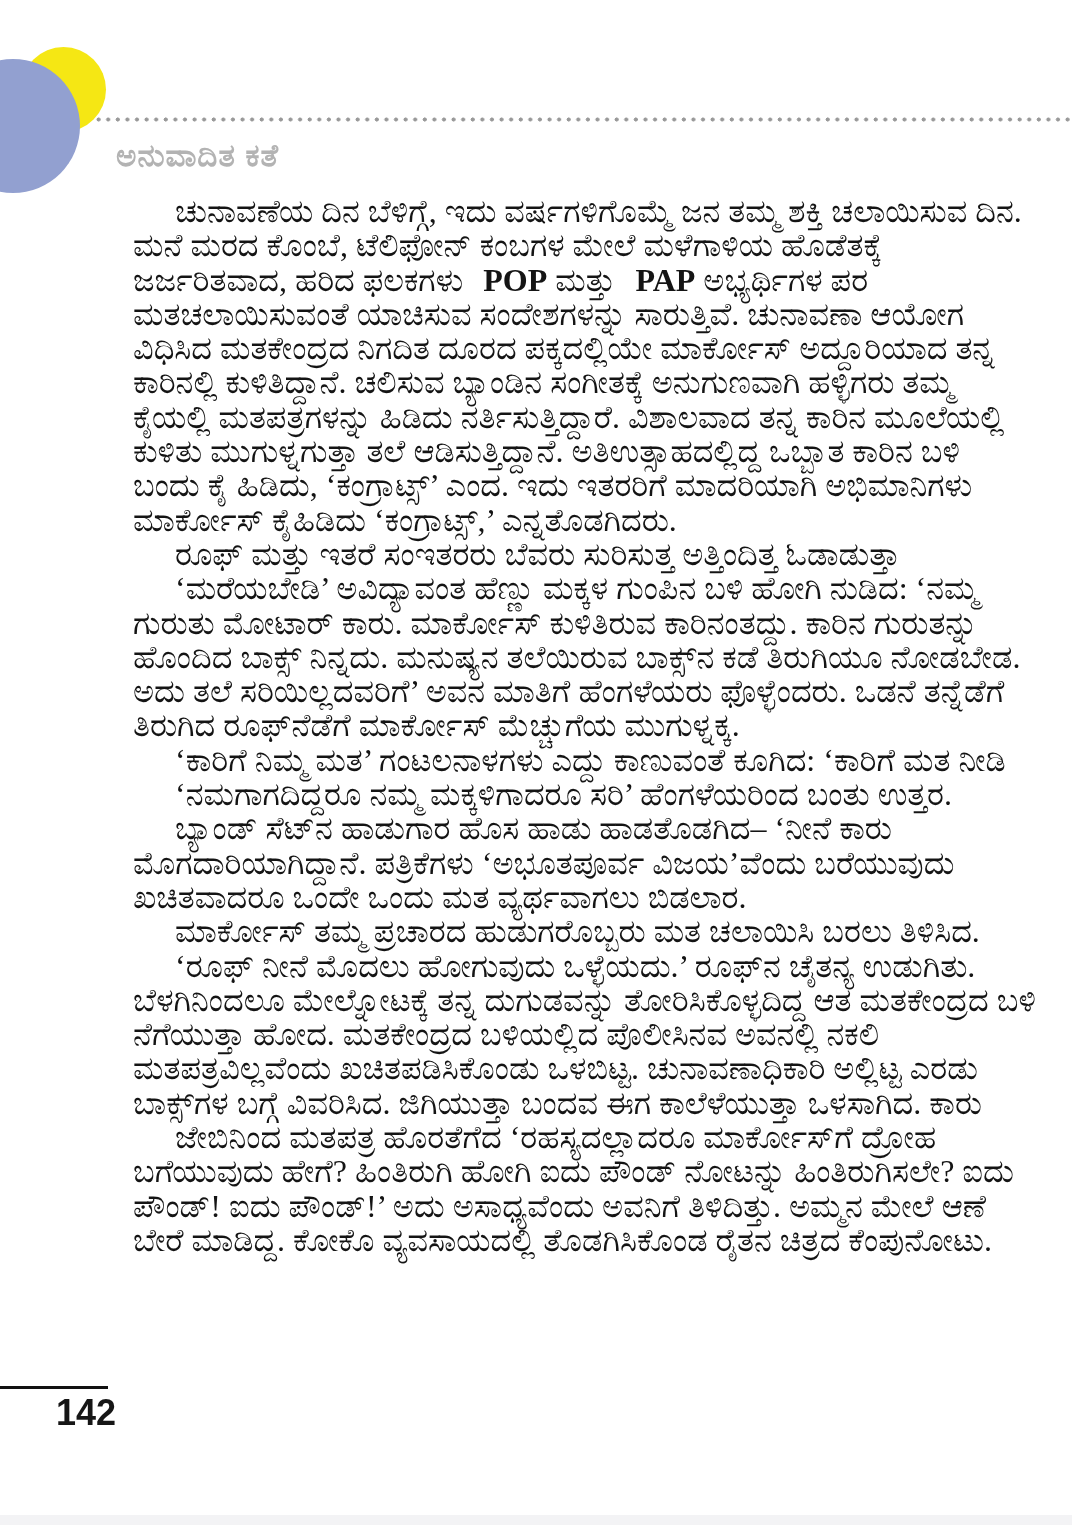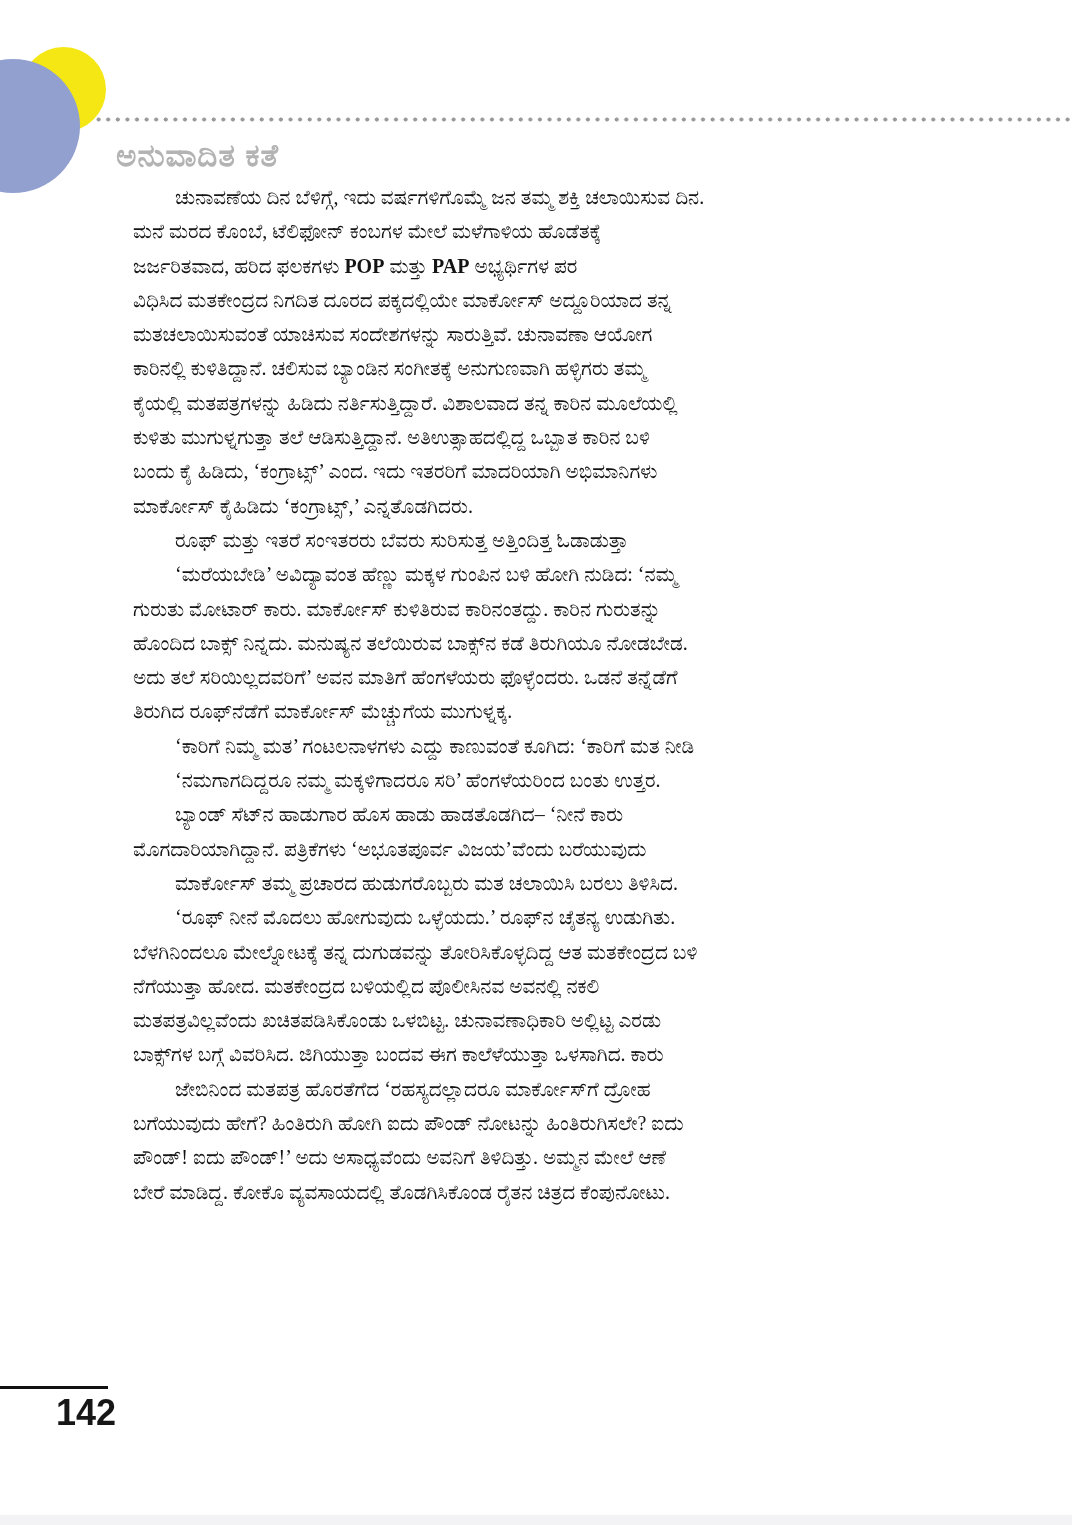--- a/index.html
+++ b/index.html
@@ -54,36 +54,37 @@
     z-index: 3;
     font-size: 31px;
     font-weight: bold;
     color: #b3b3b3;
     letter-spacing: 1px;
     font-family: "Liberation Sans", "DejaVu Sans", sans-serif;
   }
   .story {
     position: absolute;
     left: 133px;
-    top: 180px;
+    top: 194px;
     width: 815px;
     color: #141414;
-    font-size: 20px;
+    font-size: 32px;
   }
   .line {
     height: 34.3px;
     line-height: 34.3px;
     white-space: nowrap;
   }
   .line.indent {
     padding-left: 42px;
   }
   .bold-latin {
     font-weight: bold;
     font-family: "Liberation Serif", serif;
+    margin-left: 12px;
   }
   .footer-rule {
     position: absolute;
     left: 0;
     top: 1386px;
     width: 108px;
     height: 3px;
     background: #111111;
   }
   .page-num {
@@ -109,37 +110,38 @@
 
 <div class="page">
   <div class="dotted"></div>
   <div class="circle yellow"></div>
   <div class="circle blue"></div>
   <h1 class="title">ಅನುವಾದಿತ ಕತೆ</h1>
   <div class="story">
       <div class="line indent"><span>ಚುನಾವಣೆಯ ದಿನ ಬೆಳಿಗ್ಗೆ, ಇದು ವರ್ಷಗಳಿಗೊಮ್ಮೆ ಜನ ತಮ್ಮ ಶಕ್ತಿ ಚಲಾಯಿಸುವ ದಿನ.</span></div>
       <div class="line"><span>ಮನೆ ಮರದ ಕೊಂಬೆ, ಟೆಲಿಫೋನ್ ಕಂಬಗಳ ಮೇಲೆ ಮಳೆಗಾಳಿಯ ಹೊಡೆತಕ್ಕೆ</span></div>
       <div class="line"><span>ಜರ್ಜರಿತವಾದ, ಹರಿದ ಫಲಕಗಳು </span><span class="bold-latin">POP</span><span> ಮತ್ತು </span><span class="bold-latin">PAP</span><span> ಅಭ್ಯರ್ಥಿಗಳ ಪರ</span></div>
+      <div class="line"><span>ಮತಚಲಾಯಿಸುವಂತೆ ಯಾಚಿಸುವ ಸಂದೇಶಗಳನ್ನು ಸಾರುತ್ತಿವೆ. ಚುನಾವಣಾ ಆಯೋಗ</span></div>
       <div class="line"><span>ವಿಧಿಸಿದ ಮತಕೇಂದ್ರದ ನಿಗದಿತ ದೂರದ ಪಕ್ಕದಲ್ಲಿಯೇ ಮಾರ್ಕೋಸ್ ಅದ್ದೂರಿಯಾದ ತನ್ನ</span></div>
-      <div class="line"><span>ಮತಚಲಾಯಿಸುವಂತೆ ಯಾಚಿಸುವ ಸಂದೇಶಗಳನ್ನು ಸಾರುತ್ತಿವೆ. ಚುನಾವಣಾ ಆಯೋಗ</span></div>
       <div class="line"><span>ಕಾರಿನಲ್ಲಿ ಕುಳಿತಿದ್ದಾನೆ. ಚಲಿಸುವ ಬ್ಯಾಂಡಿನ ಸಂಗೀತಕ್ಕೆ ಅನುಗುಣವಾಗಿ ಹಳ್ಳಿಗರು ತಮ್ಮ</span></div>
       <div class="line"><span>ಕೈಯಲ್ಲಿ ಮತಪತ್ರಗಳನ್ನು ಹಿಡಿದು ನರ್ತಿಸುತ್ತಿದ್ದಾರೆ. ವಿಶಾಲವಾದ ತನ್ನ ಕಾರಿನ ಮೂಲೆಯಲ್ಲಿ</span></div>
       <div class="line"><span>ಕುಳಿತು ಮುಗುಳ್ನಗುತ್ತಾ ತಲೆ ಆಡಿಸುತ್ತಿದ್ದಾನೆ. ಅತಿಉತ್ಸಾಹದಲ್ಲಿದ್ದ ಒಬ್ಬಾತ ಕಾರಿನ ಬಳಿ</span></div>
       <div class="line"><span>ಬಂದು ಕೈ ಹಿಡಿದು, ‘ಕಂಗ್ರಾಟ್ಸ್’ ಎಂದ. ಇದು ಇತರರಿಗೆ ಮಾದರಿಯಾಗಿ ಅಭಿಮಾನಿಗಳು</span></div>
       <div class="line"><span>ಮಾರ್ಕೋಸ್ ಕೈಹಿಡಿದು ‘ಕಂಗ್ರಾಟ್ಸ್,’ ಎನ್ನತೊಡಗಿದರು.</span></div>
       <div class="line indent"><span>ರೂಫ್ ಮತ್ತು ಇತರೆ ಸಂಇತರರು ಬೆವರು ಸುರಿಸುತ್ತ ಅತ್ತಿಂದಿತ್ತ ಓಡಾಡುತ್ತಾ</span></div>
       <div class="line indent"><span>‘ಮರೆಯಬೇಡಿ’ ಅವಿದ್ಯಾವಂತ ಹೆಣ್ಣು ಮಕ್ಕಳ ಗುಂಪಿನ ಬಳಿ ಹೋಗಿ ನುಡಿದ: ‘ನಮ್ಮ</span></div>
       <div class="line"><span>ಗುರುತು ಮೋಟಾರ್ ಕಾರು. ಮಾರ್ಕೋಸ್ ಕುಳಿತಿರುವ ಕಾರಿನಂತದ್ದು. ಕಾರಿನ ಗುರುತನ್ನು</span></div>
       <div class="line"><span>ಹೊಂದಿದ ಬಾಕ್ಸ್ ನಿನ್ನದು. ಮನುಷ್ಯನ ತಲೆಯಿರುವ ಬಾಕ್ಸ್‌ನ ಕಡೆ ತಿರುಗಿಯೂ ನೋಡಬೇಡ.</span></div>
       <div class="line"><span>ಅದು ತಲೆ ಸರಿಯಿಲ್ಲದವರಿಗೆ’ ಅವನ ಮಾತಿಗೆ ಹೆಂಗಳೆಯರು ಫೊಳ್ಳೆಂದರು. ಒಡನೆ ತನ್ನೆಡೆಗೆ</span></div>
       <div class="line"><span>ತಿರುಗಿದ ರೂಫ್‌ನೆಡೆಗೆ ಮಾರ್ಕೋಸ್ ಮೆಚ್ಚುಗೆಯ ಮುಗುಳ್ನಕ್ಕ.</span></div>
       <div class="line indent"><span>‘ಕಾರಿಗೆ ನಿಮ್ಮ ಮತ’ ಗಂಟಲನಾಳಗಳು ಎದ್ದು ಕಾಣುವಂತೆ ಕೂಗಿದ: ‘ಕಾರಿಗೆ ಮತ ನೀಡಿ</span></div>
       <div class="line indent"><span>‘ನಮಗಾಗದಿದ್ದರೂ ನಮ್ಮ ಮಕ್ಕಳಿಗಾದರೂ ಸರಿ’ ಹೆಂಗಳೆಯರಿಂದ ಬಂತು ಉತ್ತರ.</span></div>
       <div class="line indent"><span>ಬ್ಯಾಂಡ್ ಸೆಟ್‌ನ ಹಾಡುಗಾರ ಹೊಸ ಹಾಡು ಹಾಡತೊಡಗಿದ– ‘ನೀನೆ ಕಾರು</span></div>
       <div class="line"><span>ಮೊಗದಾರಿಯಾಗಿದ್ದಾನೆ. ಪತ್ರಿಕೆಗಳು ‘ಅಭೂತಪೂರ್ವ ವಿಜಯ’ವೆಂದು ಬರೆಯುವುದು</span></div>
+      <div class="line"><span>ಖಚಿತವಾದರೂ ಒಂದೇ ಒಂದು ಮತ ವ್ಯರ್ಥವಾಗಲು ಬಿಡಲಾರ.</span></div>
       <div class="line indent"><span>ಮಾರ್ಕೋಸ್ ತಮ್ಮ ಪ್ರಚಾರದ ಹುಡುಗರೊಬ್ಬರು ಮತ ಚಲಾಯಿಸಿ ಬರಲು ತಿಳಿಸಿದ.</span></div>
       <div class="line indent"><span>‘ರೂಫ್ ನೀನೆ ಮೊದಲು ಹೋಗುವುದು ಒಳ್ಳೆಯದು.’ ರೂಫ್‌ನ ಚೈತನ್ಯ ಉಡುಗಿತು.</span></div>
       <div class="line"><span>ಬೆಳಗಿನಿಂದಲೂ ಮೇಲ್ನೋಟಕ್ಕೆ ತನ್ನ ದುಗುಡವನ್ನು ತೋರಿಸಿಕೊಳ್ಳದಿದ್ದ ಆತ ಮತಕೇಂದ್ರದ ಬಳಿ</span></div>
       <div class="line"><span>ನೆಗೆಯುತ್ತಾ ಹೋದ. ಮತಕೇಂದ್ರದ ಬಳಿಯಲ್ಲಿದ ಪೊಲೀಸಿನವ ಅವನಲ್ಲಿ ನಕಲಿ</span></div>
       <div class="line"><span>ಮತಪತ್ರವಿಲ್ಲವೆಂದು ಖಚಿತಪಡಿಸಿಕೊಂಡು ಒಳಬಿಟ್ಟ. ಚುನಾವಣಾಧಿಕಾರಿ ಅಲ್ಲಿಟ್ಟ ಎರಡು</span></div>
       <div class="line"><span>ಬಾಕ್ಸ್‌ಗಳ ಬಗ್ಗೆ ವಿವರಿಸಿದ. ಜಿಗಿಯುತ್ತಾ ಬಂದವ ಈಗ ಕಾಲೆಳೆಯುತ್ತಾ ಒಳಸಾಗಿದ. ಕಾರು</span></div>
       <div class="line indent"><span>ಜೇಬಿನಿಂದ ಮತಪತ್ರ ಹೊರತೆಗೆದ ‘ರಹಸ್ಯದಲ್ಲಾದರೂ ಮಾರ್ಕೋಸ್‌ಗೆ ದ್ರೋಹ</span></div>
       <div class="line"><span>ಬಗೆಯುವುದು ಹೇಗೆ? ಹಿಂತಿರುಗಿ ಹೋಗಿ ಐದು ಪೌಂಡ್ ನೋಟನ್ನು ಹಿಂತಿರುಗಿಸಲೇ? ಐದು</span></div>
       <div class="line"><span>ಪೌಂಡ್! ಐದು ಪೌಂಡ್!’ ಅದು ಅಸಾಧ್ಯವೆಂದು ಅವನಿಗೆ ತಿಳಿದಿತ್ತು. ಅಮ್ಮನ ಮೇಲೆ ಆಣೆ</span></div>
       <div class="line"><span>ಬೇರೆ ಮಾಡಿದ್ದ. ಕೋಕೊ ವ್ಯವಸಾಯದಲ್ಲಿ ತೊಡಗಿಸಿಕೊಂಡ ರೈತನ ಚಿತ್ರದ ಕೆಂಪುನೋಟು.</span></div>

